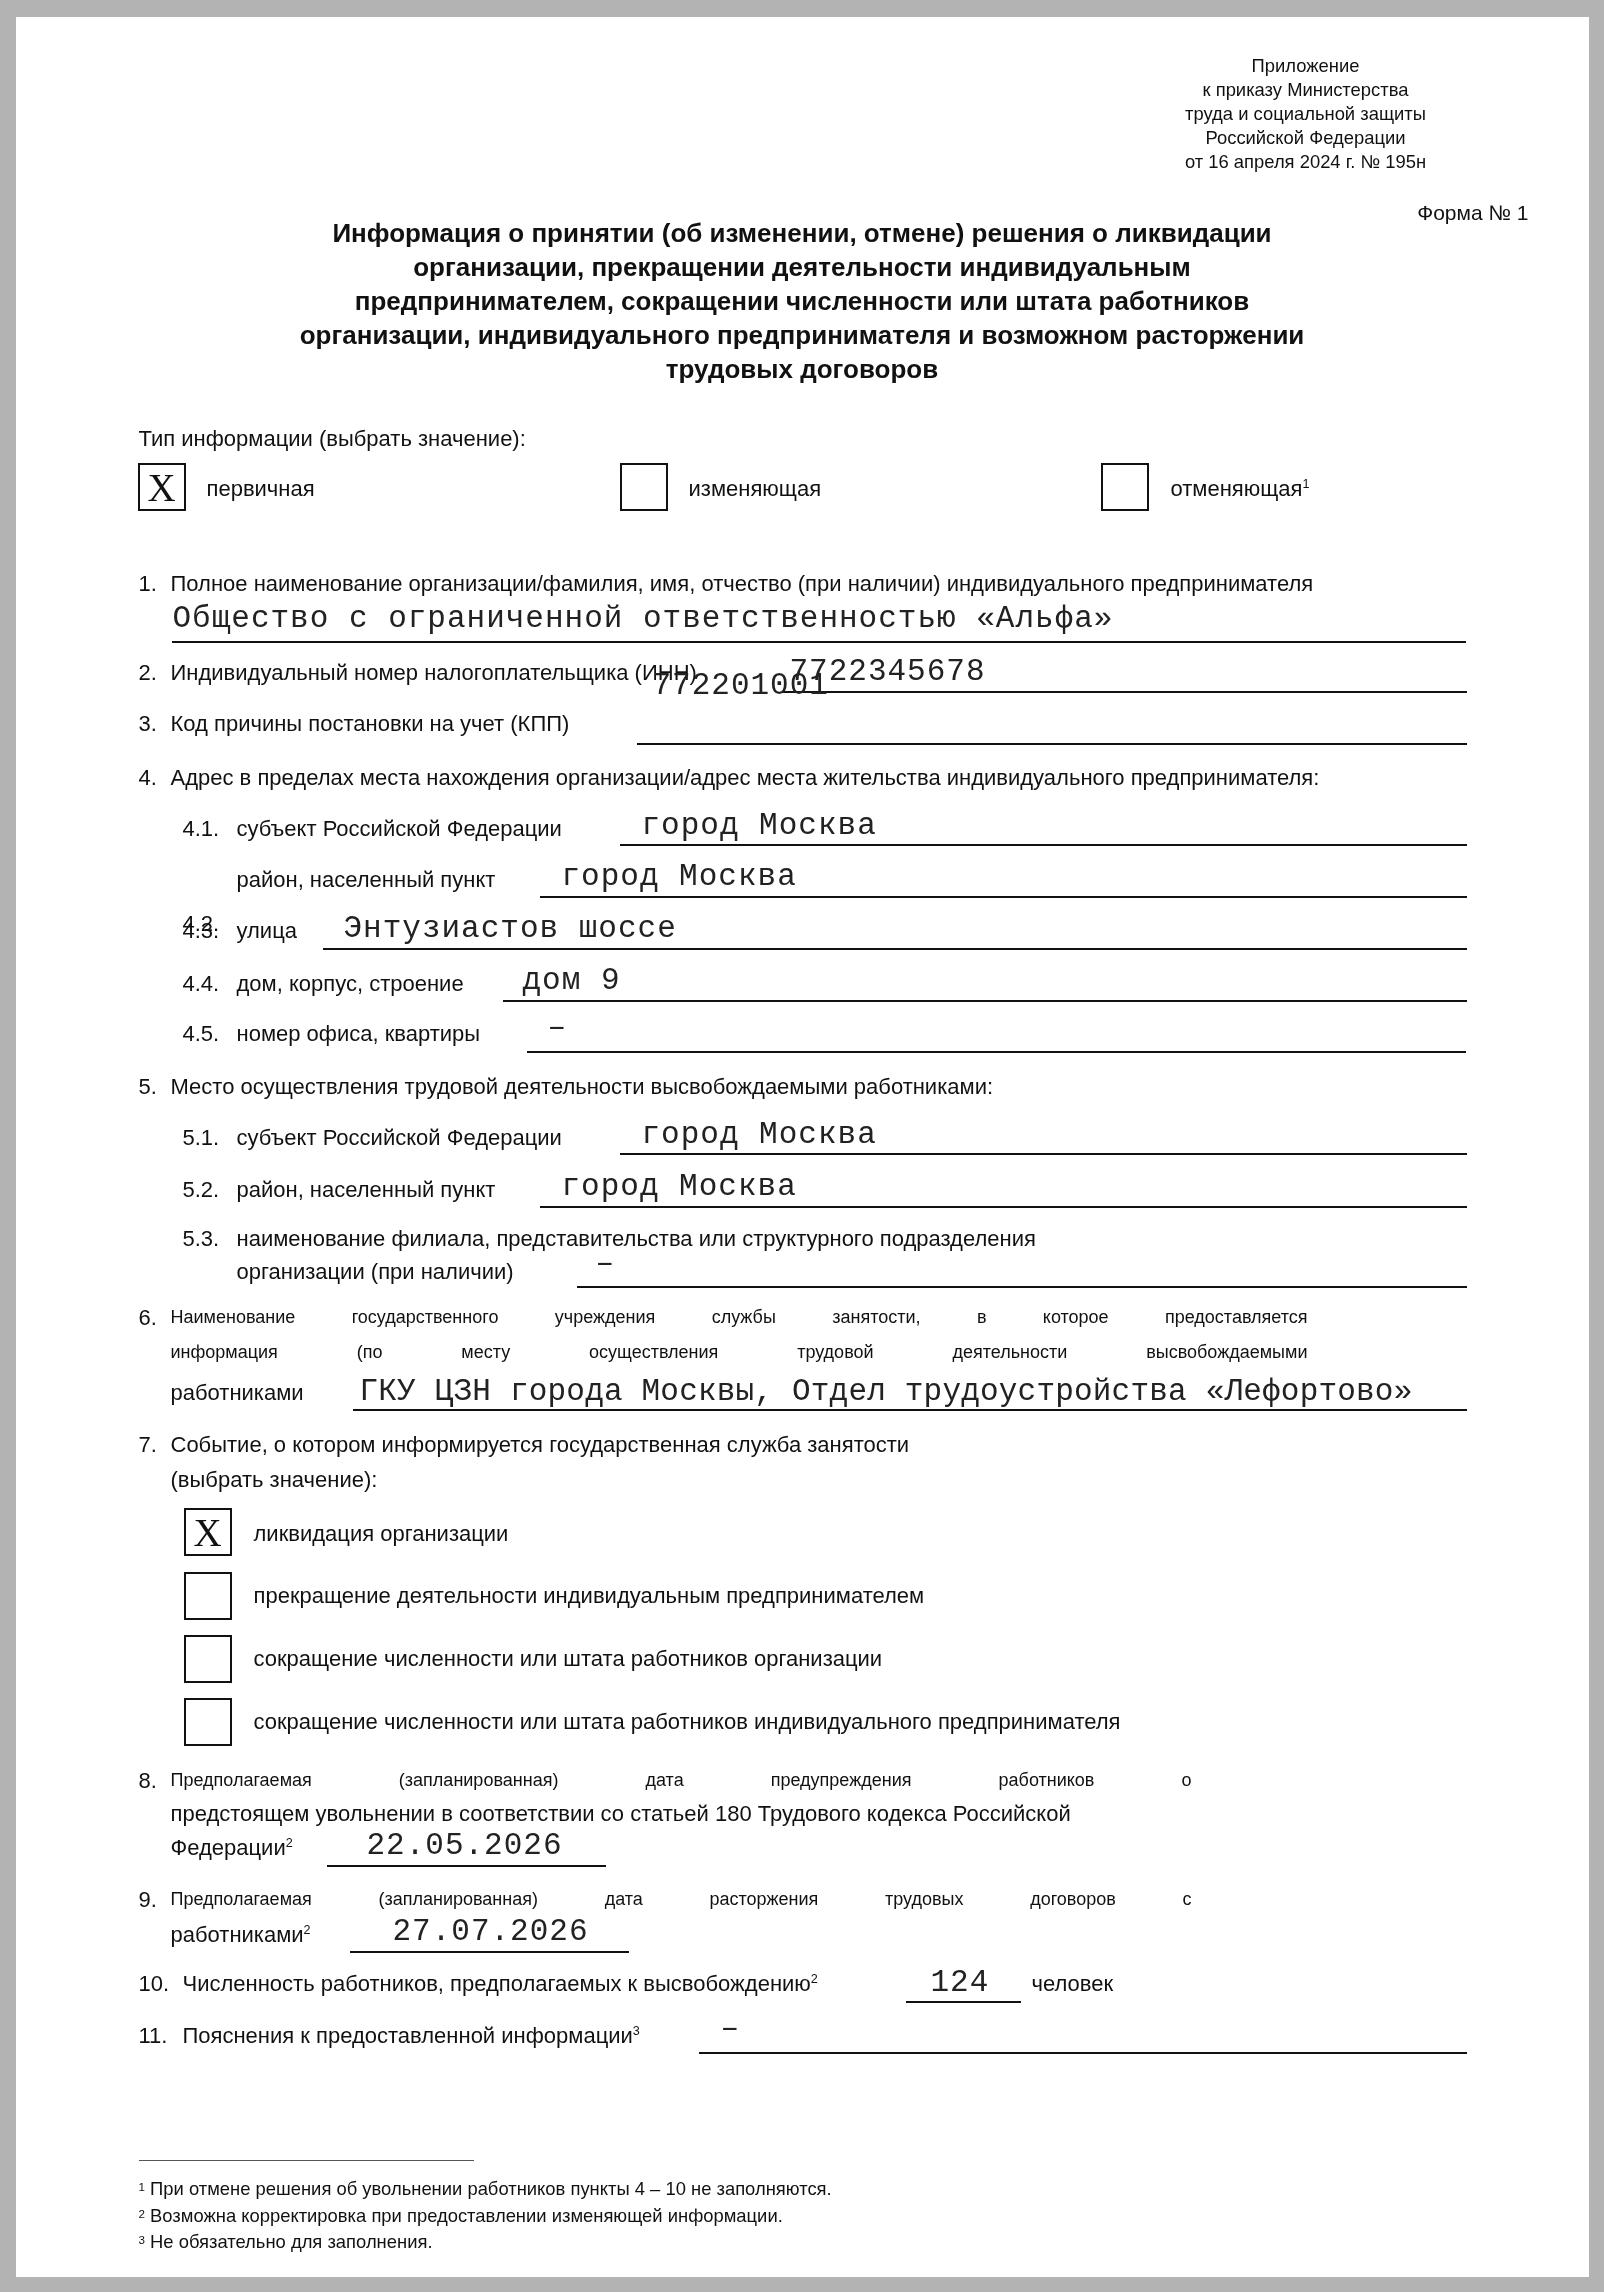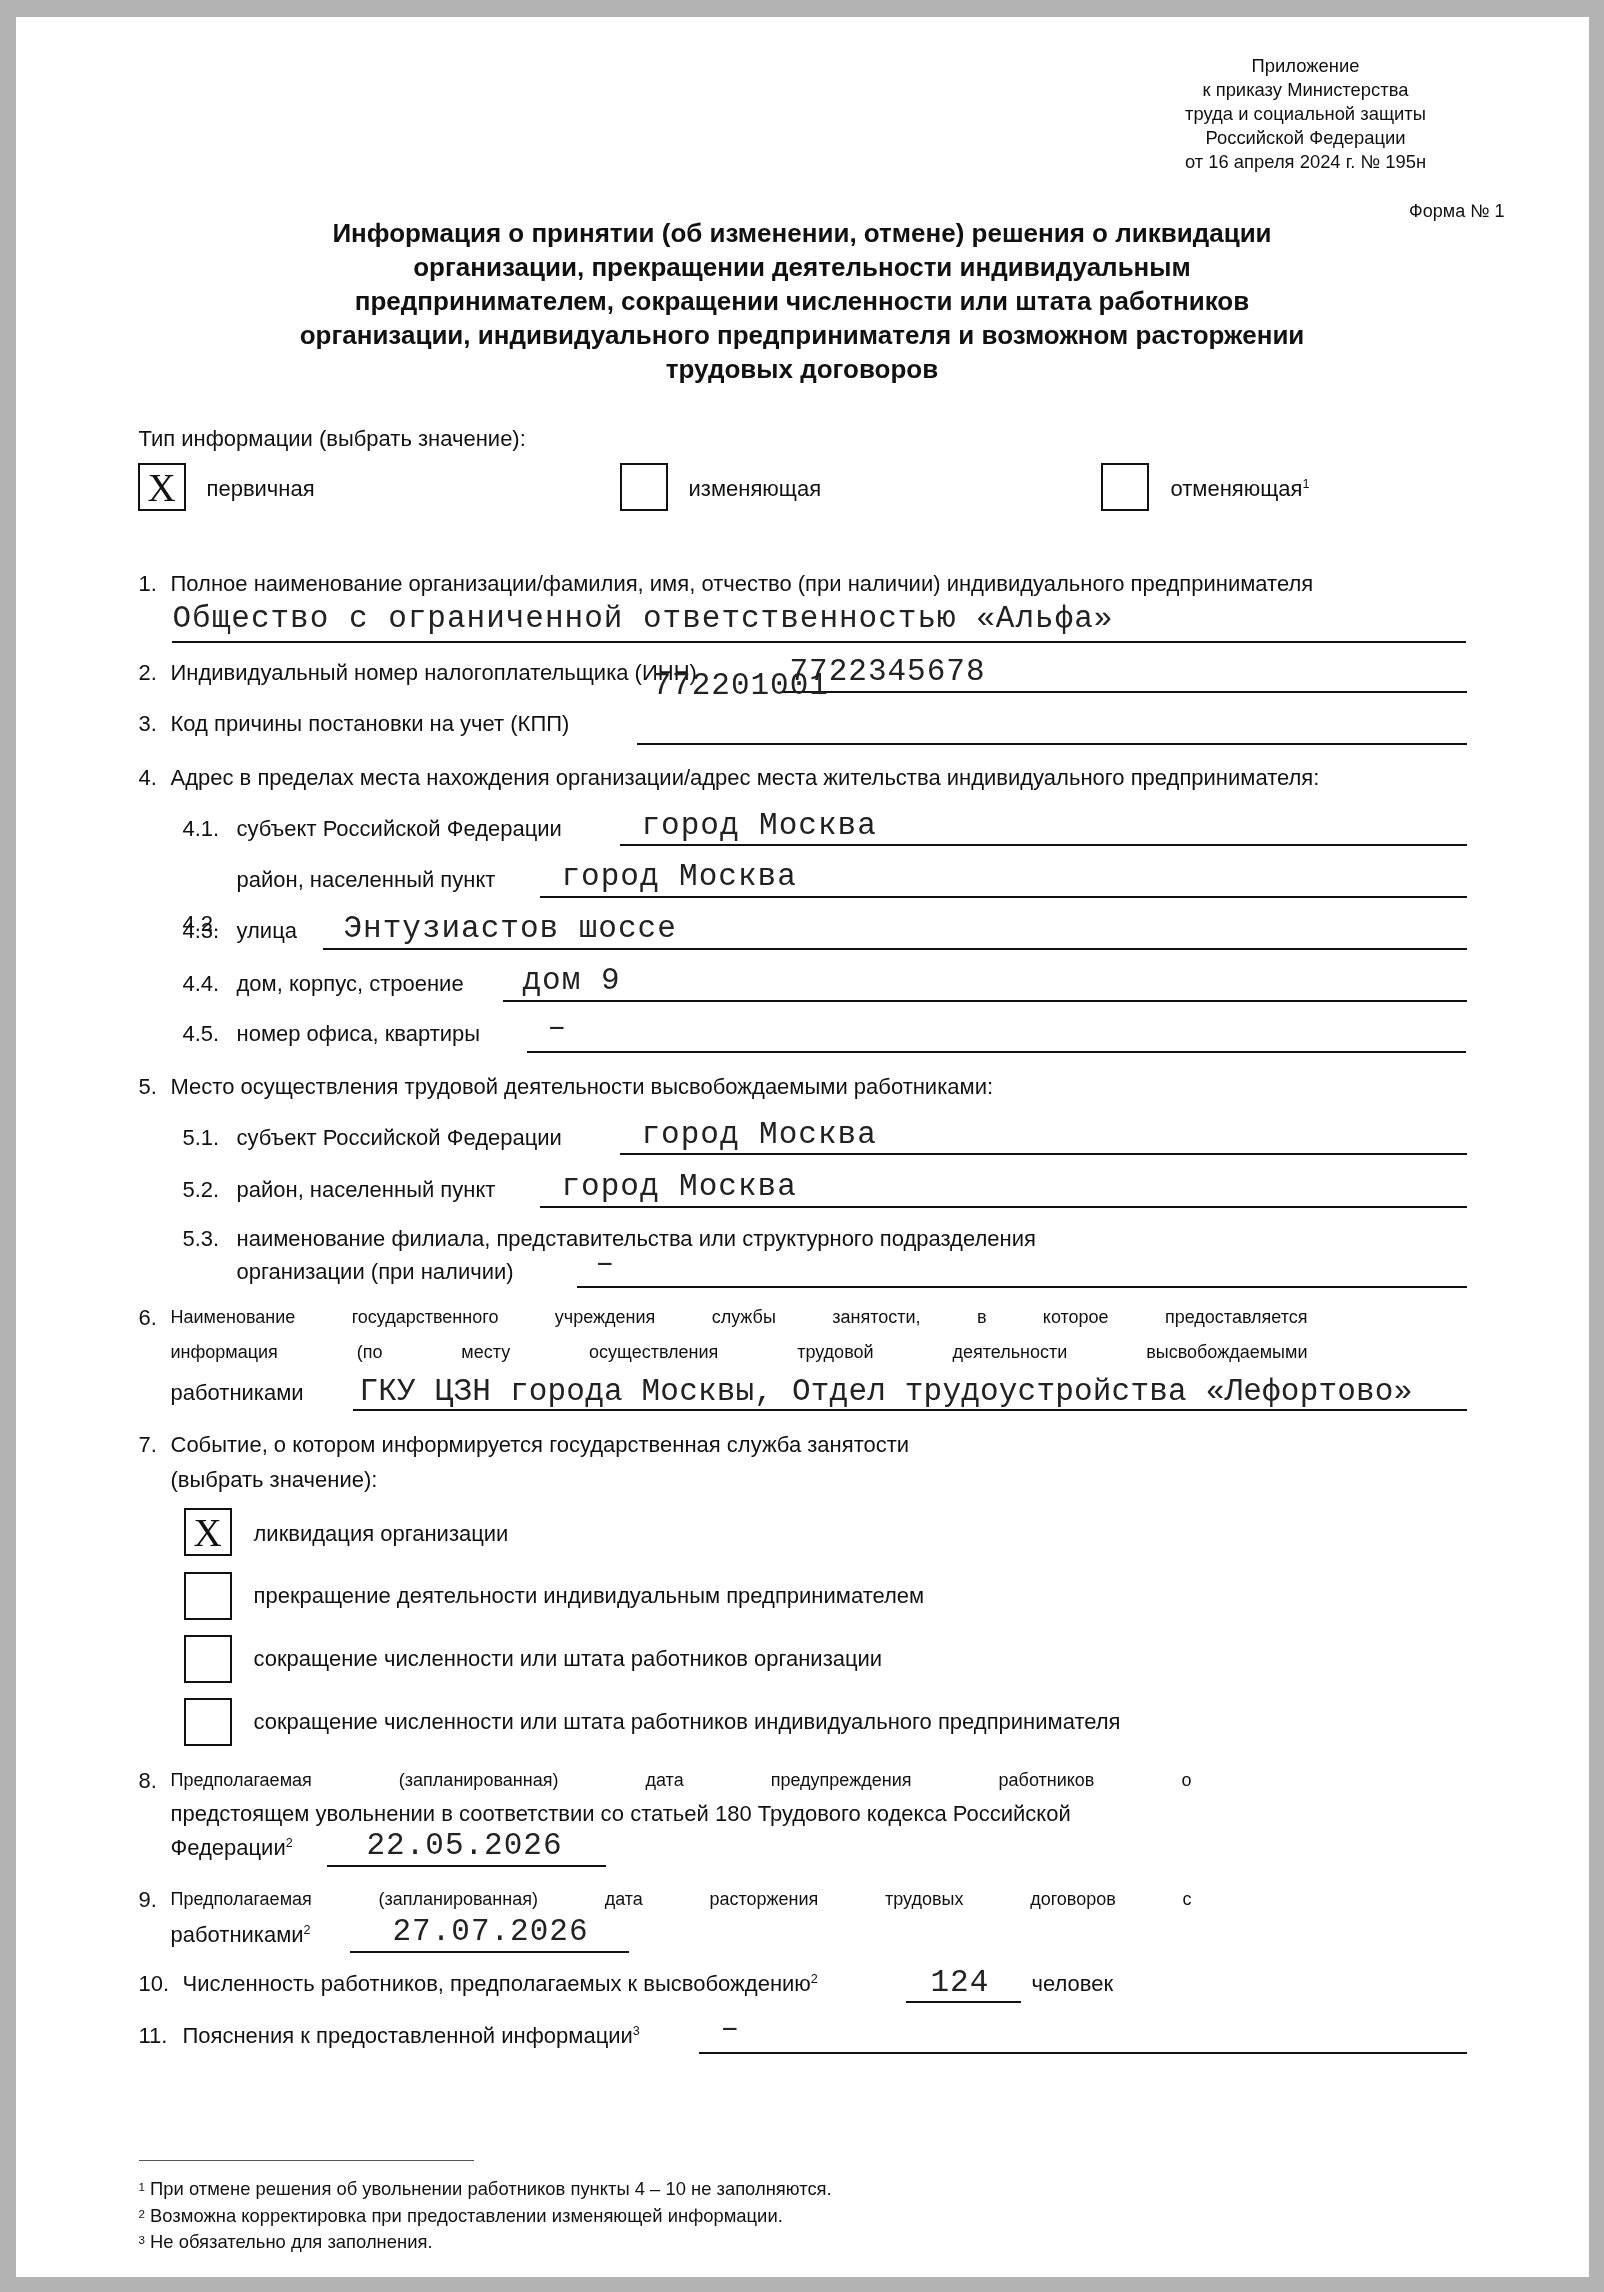--- a/index.html
+++ b/index.html
@@ -2,21 +2,21 @@
 <html><head>
 <meta charset="utf-8">
 <style>
   html, body { margin:0; padding:0; }
   body { width:1605px; height:2293px; background:#b3b3b3; position:relative; overflow:hidden;
          font-family:"Liberation Sans", sans-serif; color:#111; }
   #page { position:absolute; left:15.5px; top:16.5px; width:1573px; height:2260px; background:#fff; }
   .abs { position:absolute; white-space:nowrap; }
   .t { font-size:22px; line-height:25px; }
   .hdr { position:absolute; right:118px; top:37px; width:330px; text-align:center; font-size:18.4px; line-height:24px; }
-  .forma { position:absolute; right:84px; top:184px; font-size:18px; }
+  .forma { position:absolute; right:60px; top:184px; font-size:21px; }
   .title { position:absolute; left:0; width:1573px; top:199px; text-align:center; font-weight:bold; font-size:26px; line-height:34px; }
   .cb { position:absolute; width:44px; height:44px; border:2.4px solid #111; box-sizing:content-box; }
   .cb .x { position:absolute; left:0; top:0; width:44px; height:44px; text-align:center; line-height:45px;
            font-family:"Liberation Serif", serif; font-size:39px; }
   .val { position:absolute; font-family:"Liberation Mono", monospace; font-size:31px; color:#222; white-space:nowrap; line-height:33px; letter-spacing:1px; }
   .ul { position:absolute; height:2.9px; background:#111; }
   sup { font-size:12.6px; vertical-align:top; position:relative; top:-3.9px; }
   .just { position:absolute; display:flex; justify-content:space-between; font-size:18px; }
   .fn { position:absolute; left:123px; font-size:18.4px; line-height:21.3px; white-space:nowrap; }
   .fn sup { font-size:11.6px; top:-1.9px; }

